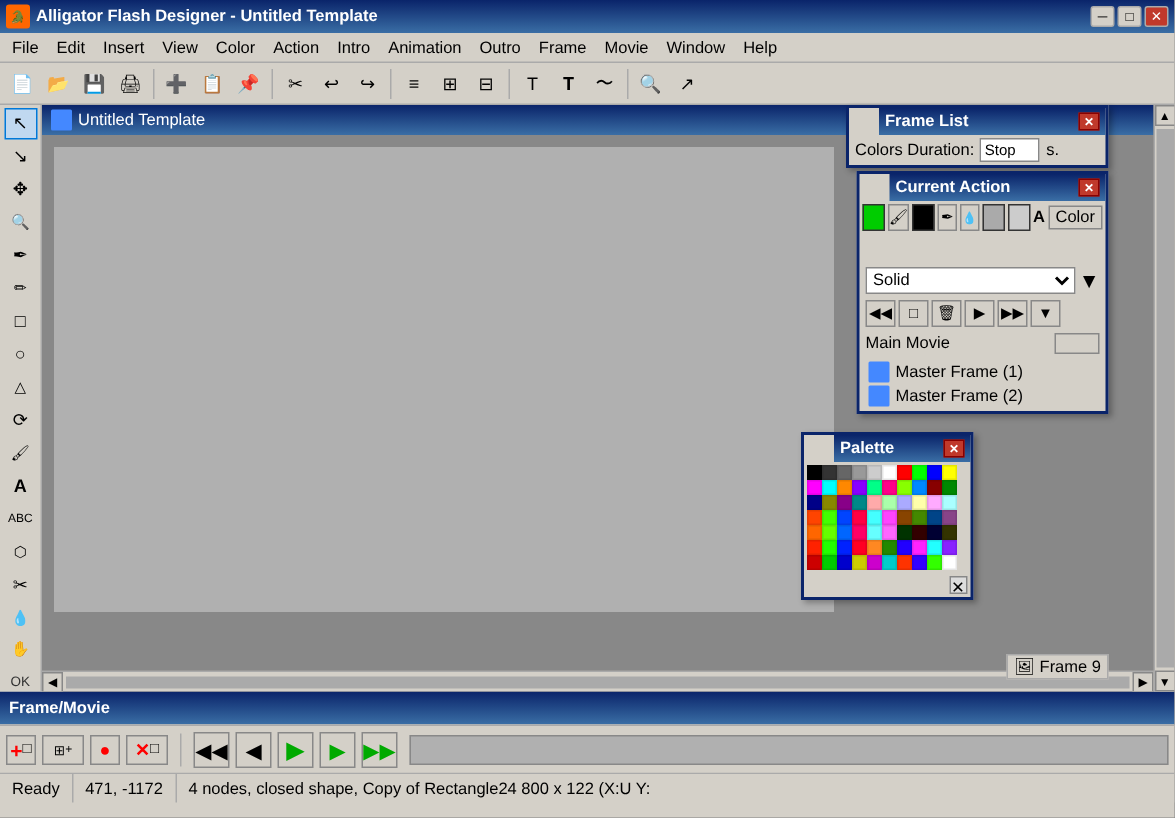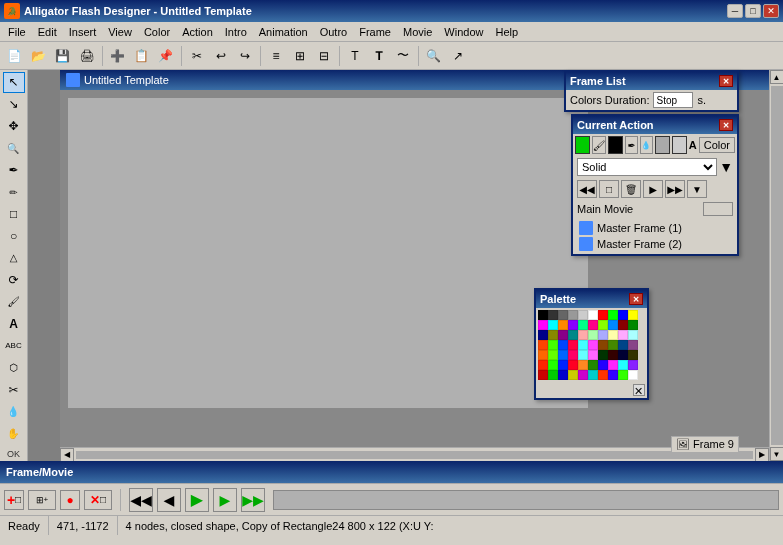--- a/index.html
+++ b/index.html
@@ -78,21 +78,20 @@
       border: 1px solid transparent;
     }
     .left-tool.active { background: #c0d8f0; border: 1px solid #0078d7; }
 
     
     .canvas-area {
       flex: 1;
       background: #808080;
       position: relative;
       overflow: hidden;
-      padding-left: 32px;
     }
     .canvas-title-bar {
       background: linear-gradient(to bottom, #0a246a, #3a6ea5);
       color: white;
       height: 20px;
       display: flex;
       align-items: center;
       padding: 0 6px;
       gap: 4px;
     }
@@ -160,20 +159,21 @@
     .panel-title {
       background: linear-gradient(to bottom, #0a246a, #3a6ea5);
       color: white;
       height: 18px;
       display: flex;
       align-items: center;
       padding: 0 4px;
       justify-content: space-between;
       font-weight: bold;
       font-size: 11px;
+      margin-left: 20px;
     }
     .panel-close {
       width: 14px; height: 12px;
       background: #c0392b;
       border: 1px solid #800;
       display: flex; align-items: center; justify-content: center;
       cursor: pointer; font-size: 8px; color: white;
     }
 
     
@@ -216,21 +216,21 @@
     }
     .frame-list-item {
       display: flex; align-items: center; gap: 4px;
       padding: 1px 2px; cursor: pointer;
     }
     .frame-item-icon { width: 14px; height: 14px; background: #4488ff; border-radius: 1px; }
 
     
     .solid-row {
       display: flex; align-items: center; gap: 2px;
-      padding: 2px 4px; font-size: 11px;
+      padding: 2px 4px; font-size: 11px; margin-top: 20px;
     }
     .solid-select {
       flex: 1; height: 18px; border: 1px solid #888; background: white; font-size: 11px;
     }
 
     
     .frame-toolbar {
       display: flex; align-items: center; padding: 2px 4px; gap: 2px;
     }
     .ft-btn {

